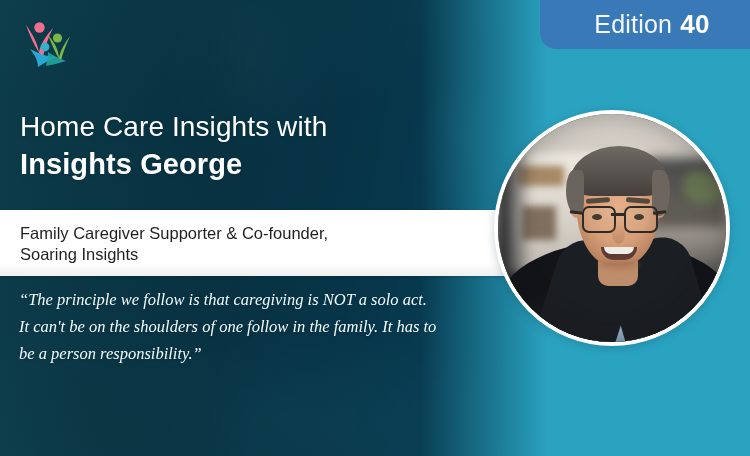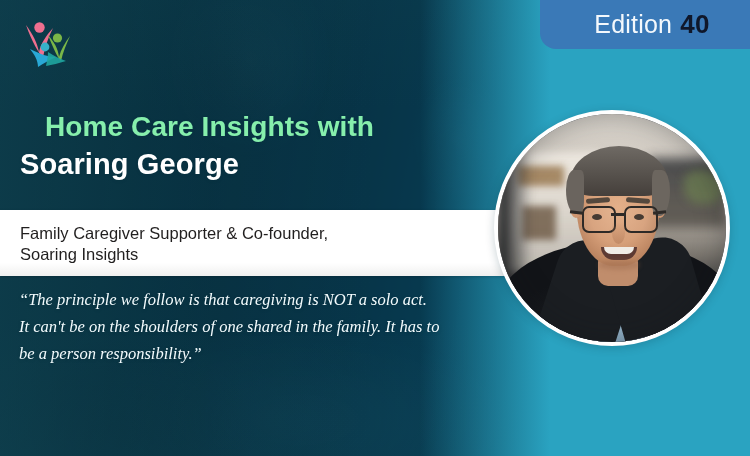--- a/index.html
+++ b/index.html
@@ -99,42 +99,41 @@
     box-sizing: border-box;
     padding-left: 14px;
   }
   .edition-badge .edition-word {
     color: #f3f8fc;
     font-size: 25px;
     font-weight: 400;
     letter-spacing: 0.2px;
   }
   .edition-badge .edition-num {
-    color: #0f172a;
+    color: #ffffff;
     font-size: 26px;
     font-weight: bold;
     margin-left: 8px;
     letter-spacing: 0.3px;
   }
 
   
   .headline {
     position: absolute;
     left: 20px;
     top: 109px;
     width: 440px;
   }
   .headline .line1 {
-    color: #86efac;
+    color: #ffffff;
     font-size: 28px;
-    font-weight: 700;
+    font-weight: 400;
     line-height: 36px;
     letter-spacing: 0.1px;
     text-shadow: 0 1px 3px rgba(10,45,58,0.30);
-    margin-left: 25px;
   }
   .headline .line2 {
     color: #ffffff;
     font-size: 29px;
     font-weight: bold;
     line-height: 38px;
     letter-spacing: 0.1px;
     text-shadow: 0 1px 3px rgba(10,45,58,0.30);
   }
 
@@ -404,33 +403,33 @@
     </svg>
   </div>
 
   <div class="edition-badge">
     <span class="edition-word">Edition</span>
     <span class="edition-num">40</span>
   </div>
 
   <div class="headline">
     <div class="line1">Home Care Insights with</div>
-    <div class="line2">Soaring George</div>
+    <div class="line2">Insights George</div>
   </div>
 
   <div class="role-band">
     <div class="role-text">
       <div>Family Caregiver Supporter &amp; Co-founder,</div>
       <div>Soaring Insights</div>
     </div>
   </div>
 
   <div class="quote">
     <div>“The principle we follow is that caregiving is NOT a solo act.</div>
-    <div>It can't be on the shoulders of one shared in the family. It has to</div>
+    <div>It can't be on the shoulders of one follow in the family. It has to</div>
     <div>be a person responsibility.”</div>
   </div>
 
   <div class="portrait">
     <div class="portrait-img">
       <div class="portrait-shelf-a"></div>
       <div class="portrait-shelf-b"></div>
       <div class="portrait-shelf-c"></div>
       <div class="portrait-shelf-d"></div>
       <div class="portrait-plant"></div>

